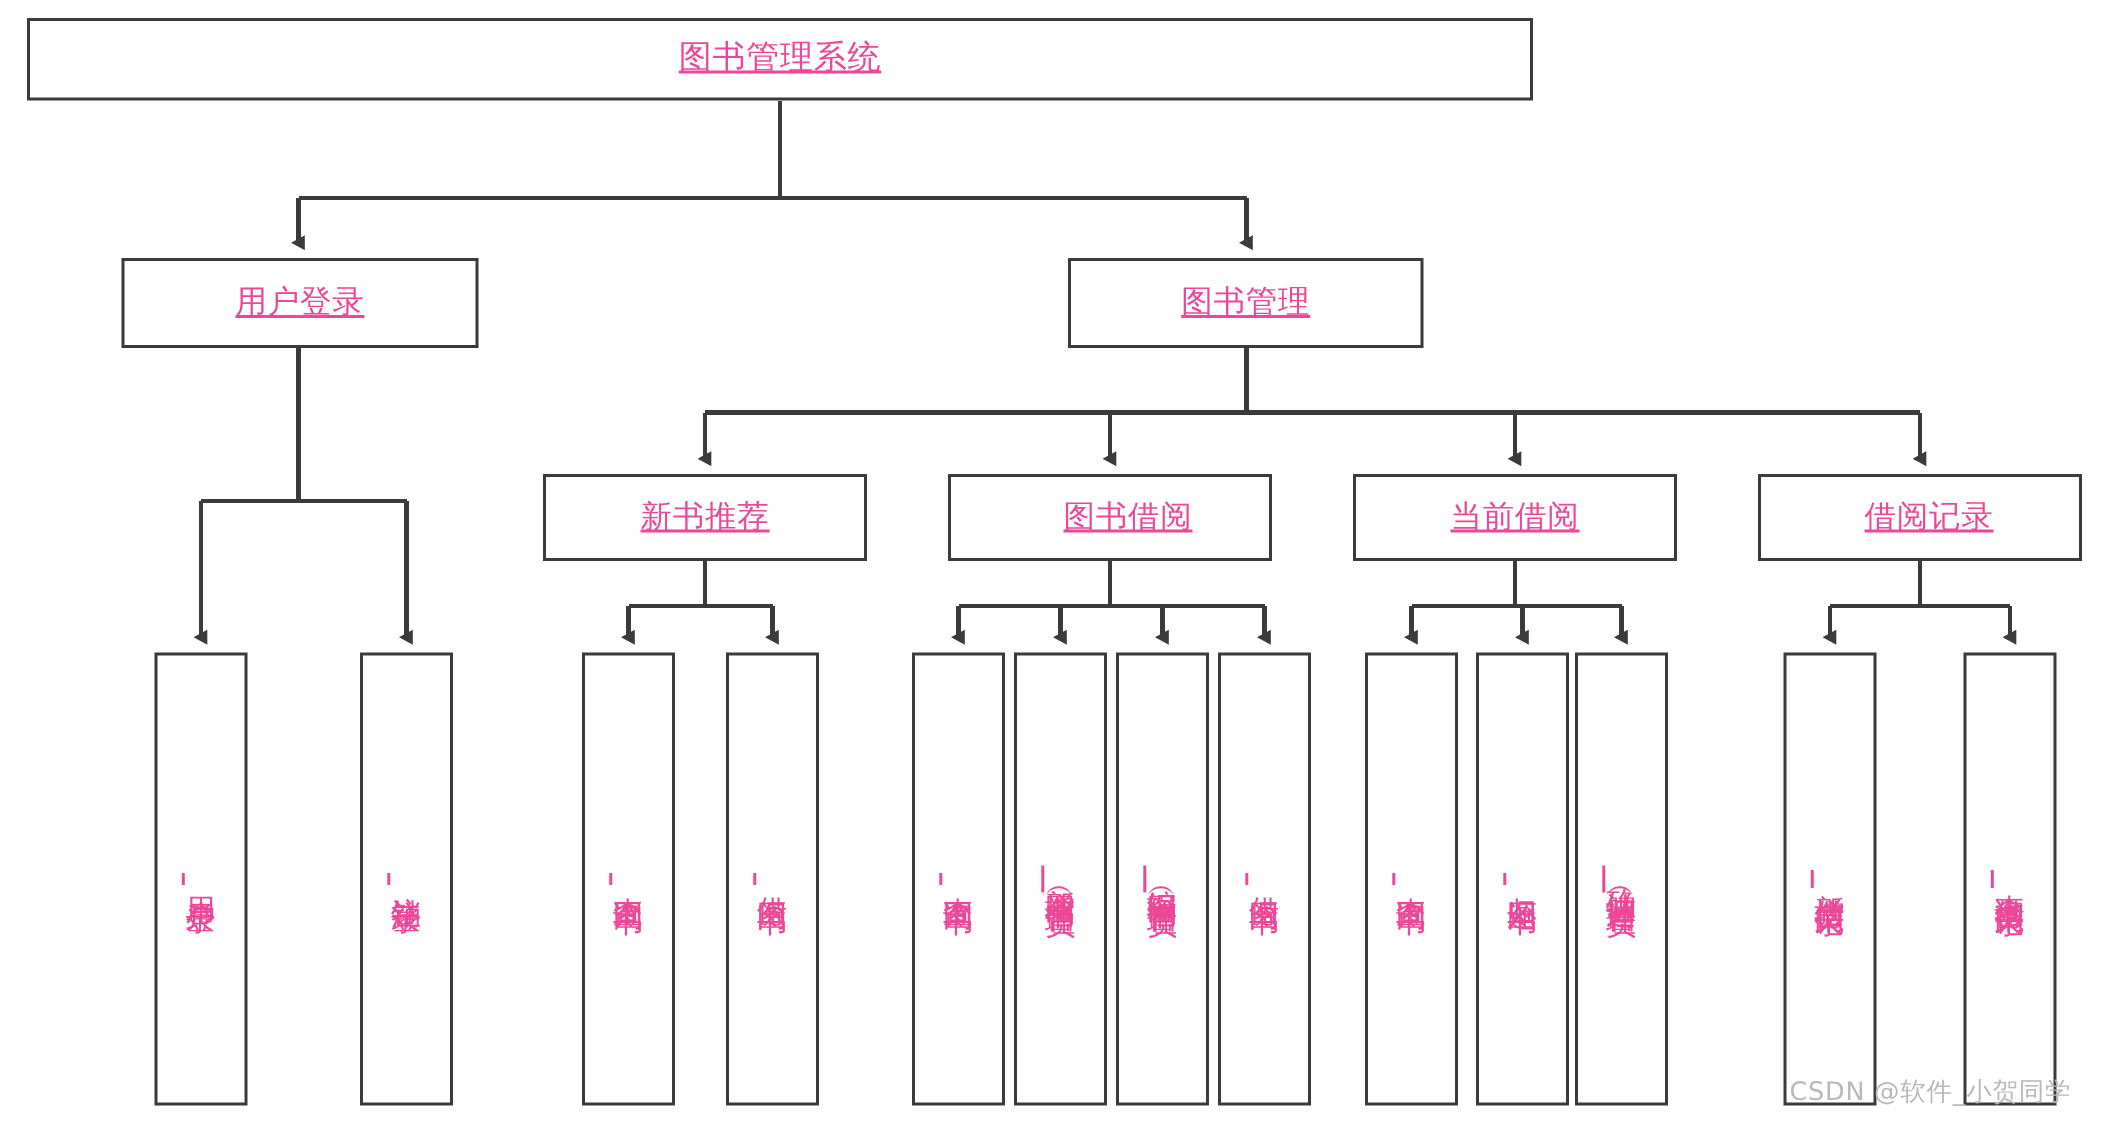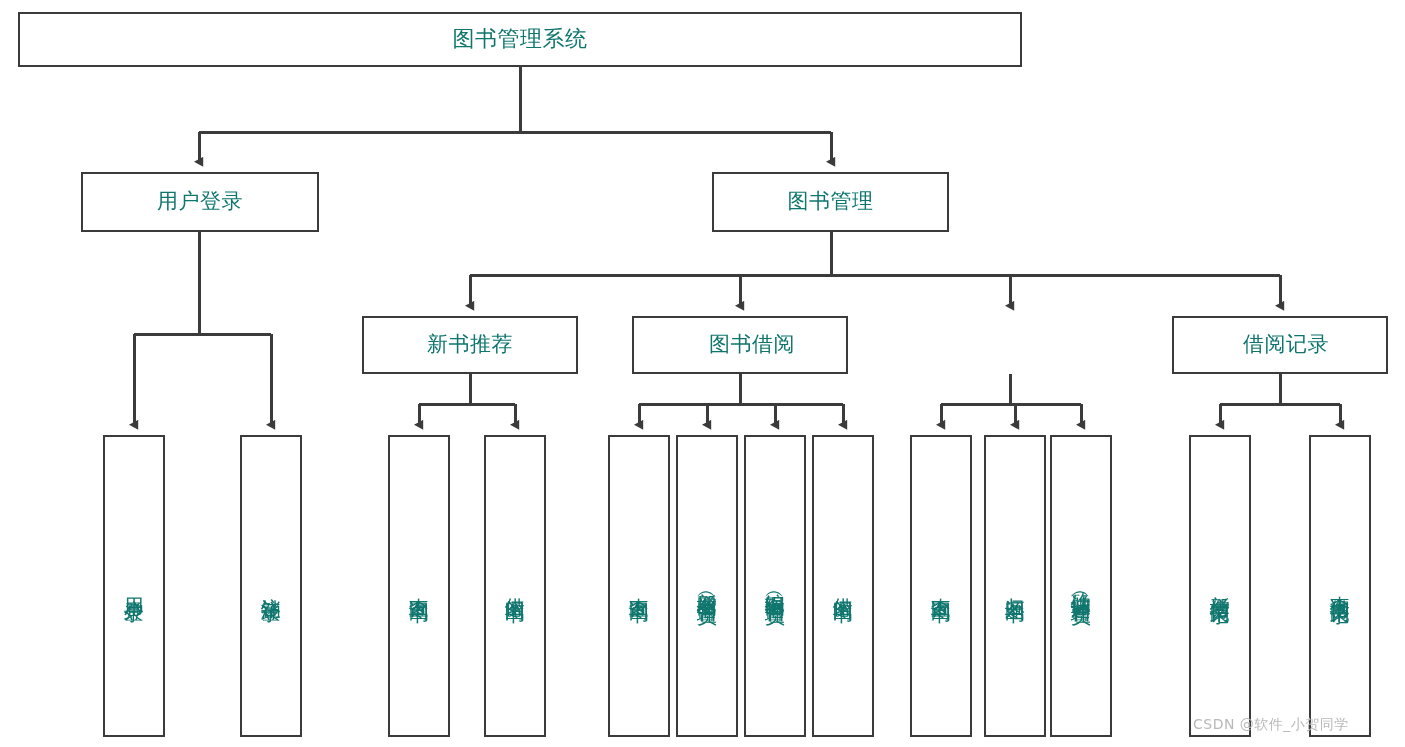--- a/index.html
+++ b/index.html
@@ -28,21 +28,22 @@
     pointer-events: none;
   }
   .node {
     position: absolute;
     box-sizing: border-box;
     border: 2px solid #3b3b3b;
     background: #ffffff;
     display: flex;
     align-items: center;
     justify-content: center;
-    color: #0f766e;
+    color: #ec4899;
+    text-decoration: underline;
   }
   .node .label {
     text-align: center;
     line-height: 1.02;
     white-space: pre;
   }
   .node.horiz .label {
     font-size: 21px;
     letter-spacing: 0.5px;
   }
@@ -57,21 +58,21 @@
   .node.vert .label {
     writing-mode: vertical-rl;
     text-orientation: upright;
     font-size: 20px;
     line-height: 1.32;
     letter-spacing: 2px;
   }
   .watermark {
     position: absolute;
     color: #b9b9b9;
-    font-size: 14px;
+    font-size: 17px;
     letter-spacing: 0.5px;
     white-space: nowrap;
     user-select: none;
   }
 </style>
 </head>
 <body>
 
 <div id="diagram-root">
 
@@ -135,20 +136,23 @@
   <div class="node horiz" style="left: 362px; top: 316px; width: 216px; height: 58px;">
     <span class="label">新书推荐</span>
   </div>
 
   <div class="node horiz" style="left: 712px; top: 172px; width: 237px; height: 60px;">
     <span class="label">图书管理</span>
   </div>
   <div class="node horiz" style="left: 632px; top: 316px; width: 216px; height: 58px; padding-left: 24px;">
     <span class="label">图书借阅</span>
   </div>
+  <div class="node horiz" style="left: 902px; top: 316px; width: 216px; height: 58px;">
+    <span class="label">当前借阅</span>
+  </div>
   <div class="node horiz" style="left: 1172px; top: 316px; width: 216px; height: 58px; padding-left: 12px;">
     <span class="label">借阅记录</span>
   </div>
 
   <div class="node vert" style="left: 103px; top: 435px; width: 62px; height: 302px;">
     <span class="label">用户登录</span>
   </div>
   <div class="node vert" style="left: 240px; top: 435px; width: 62px; height: 302px;">
     <span class="label">注销登录</span>
   </div>

